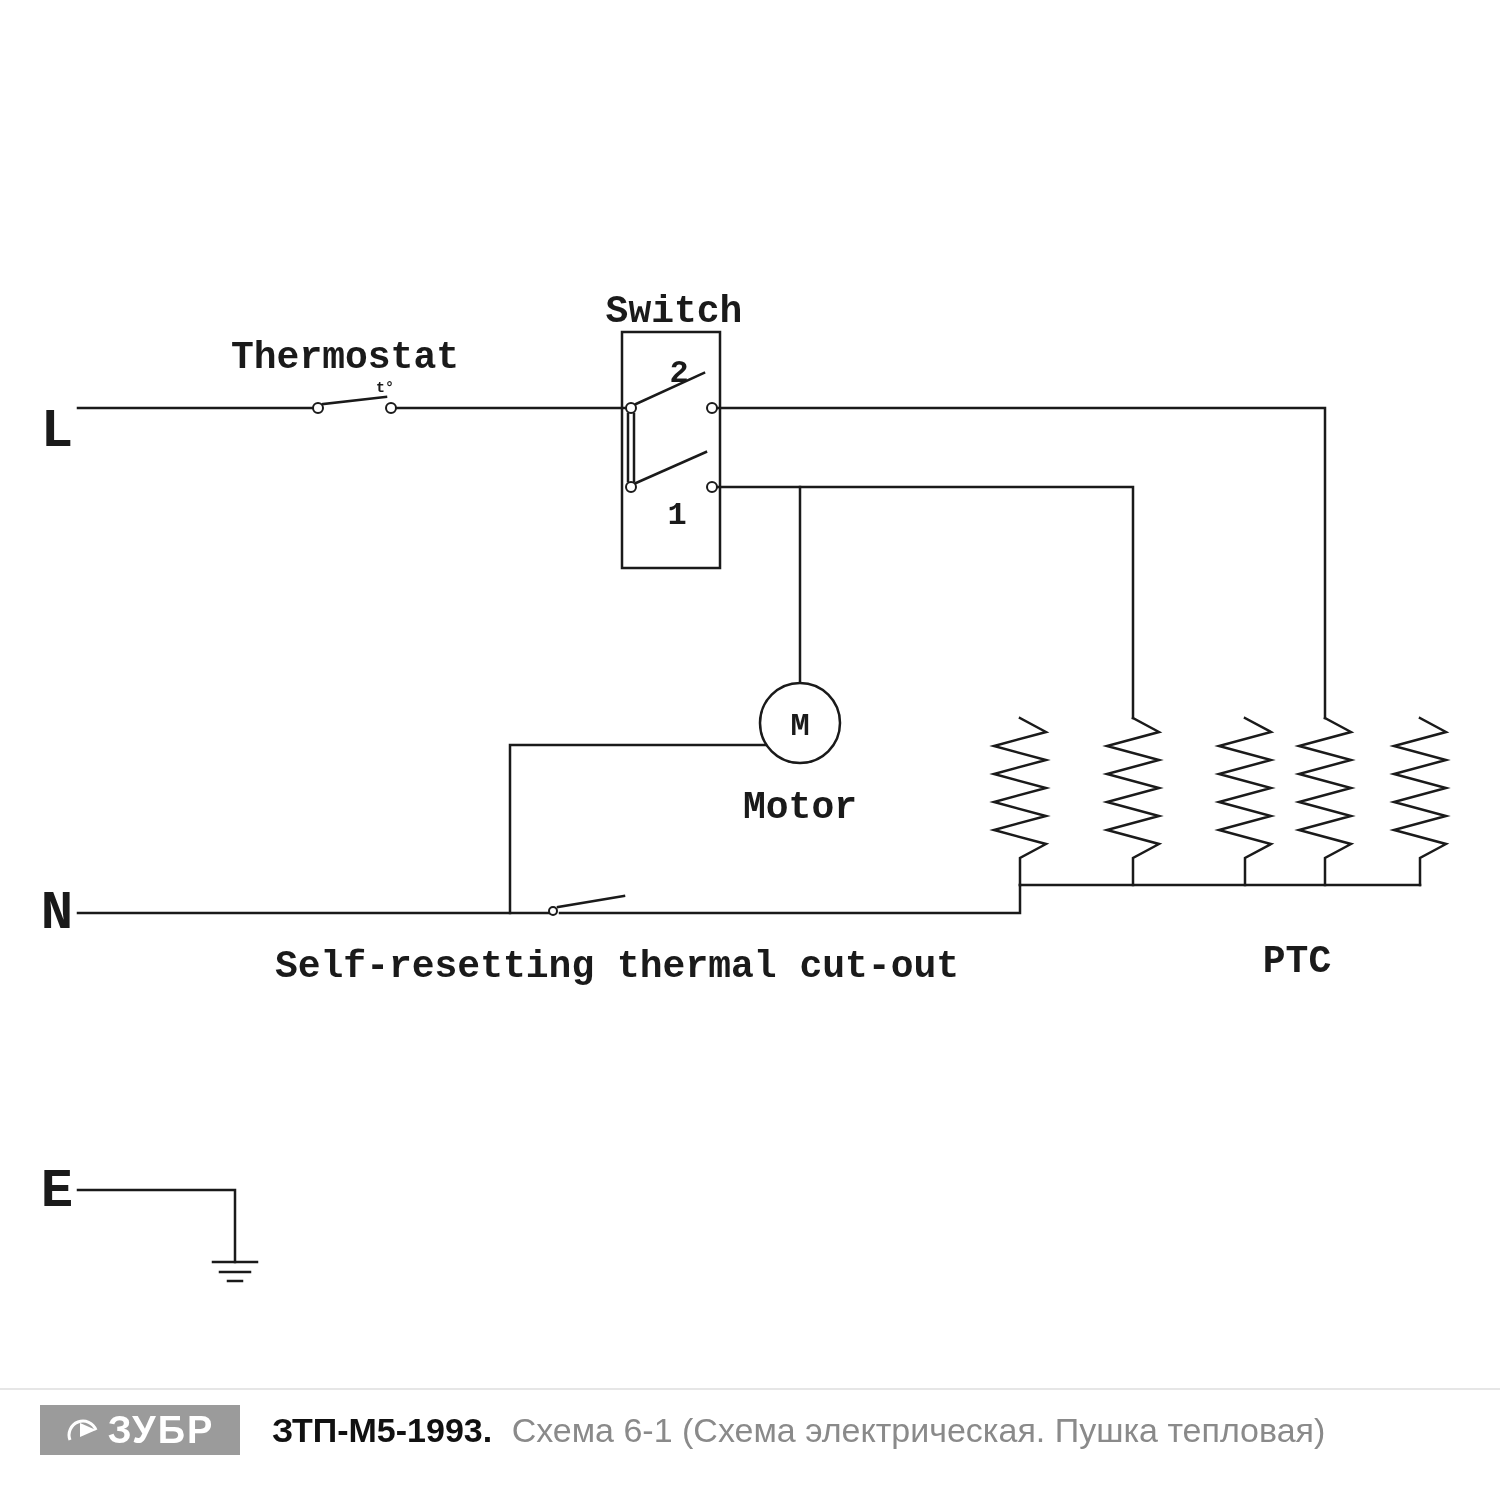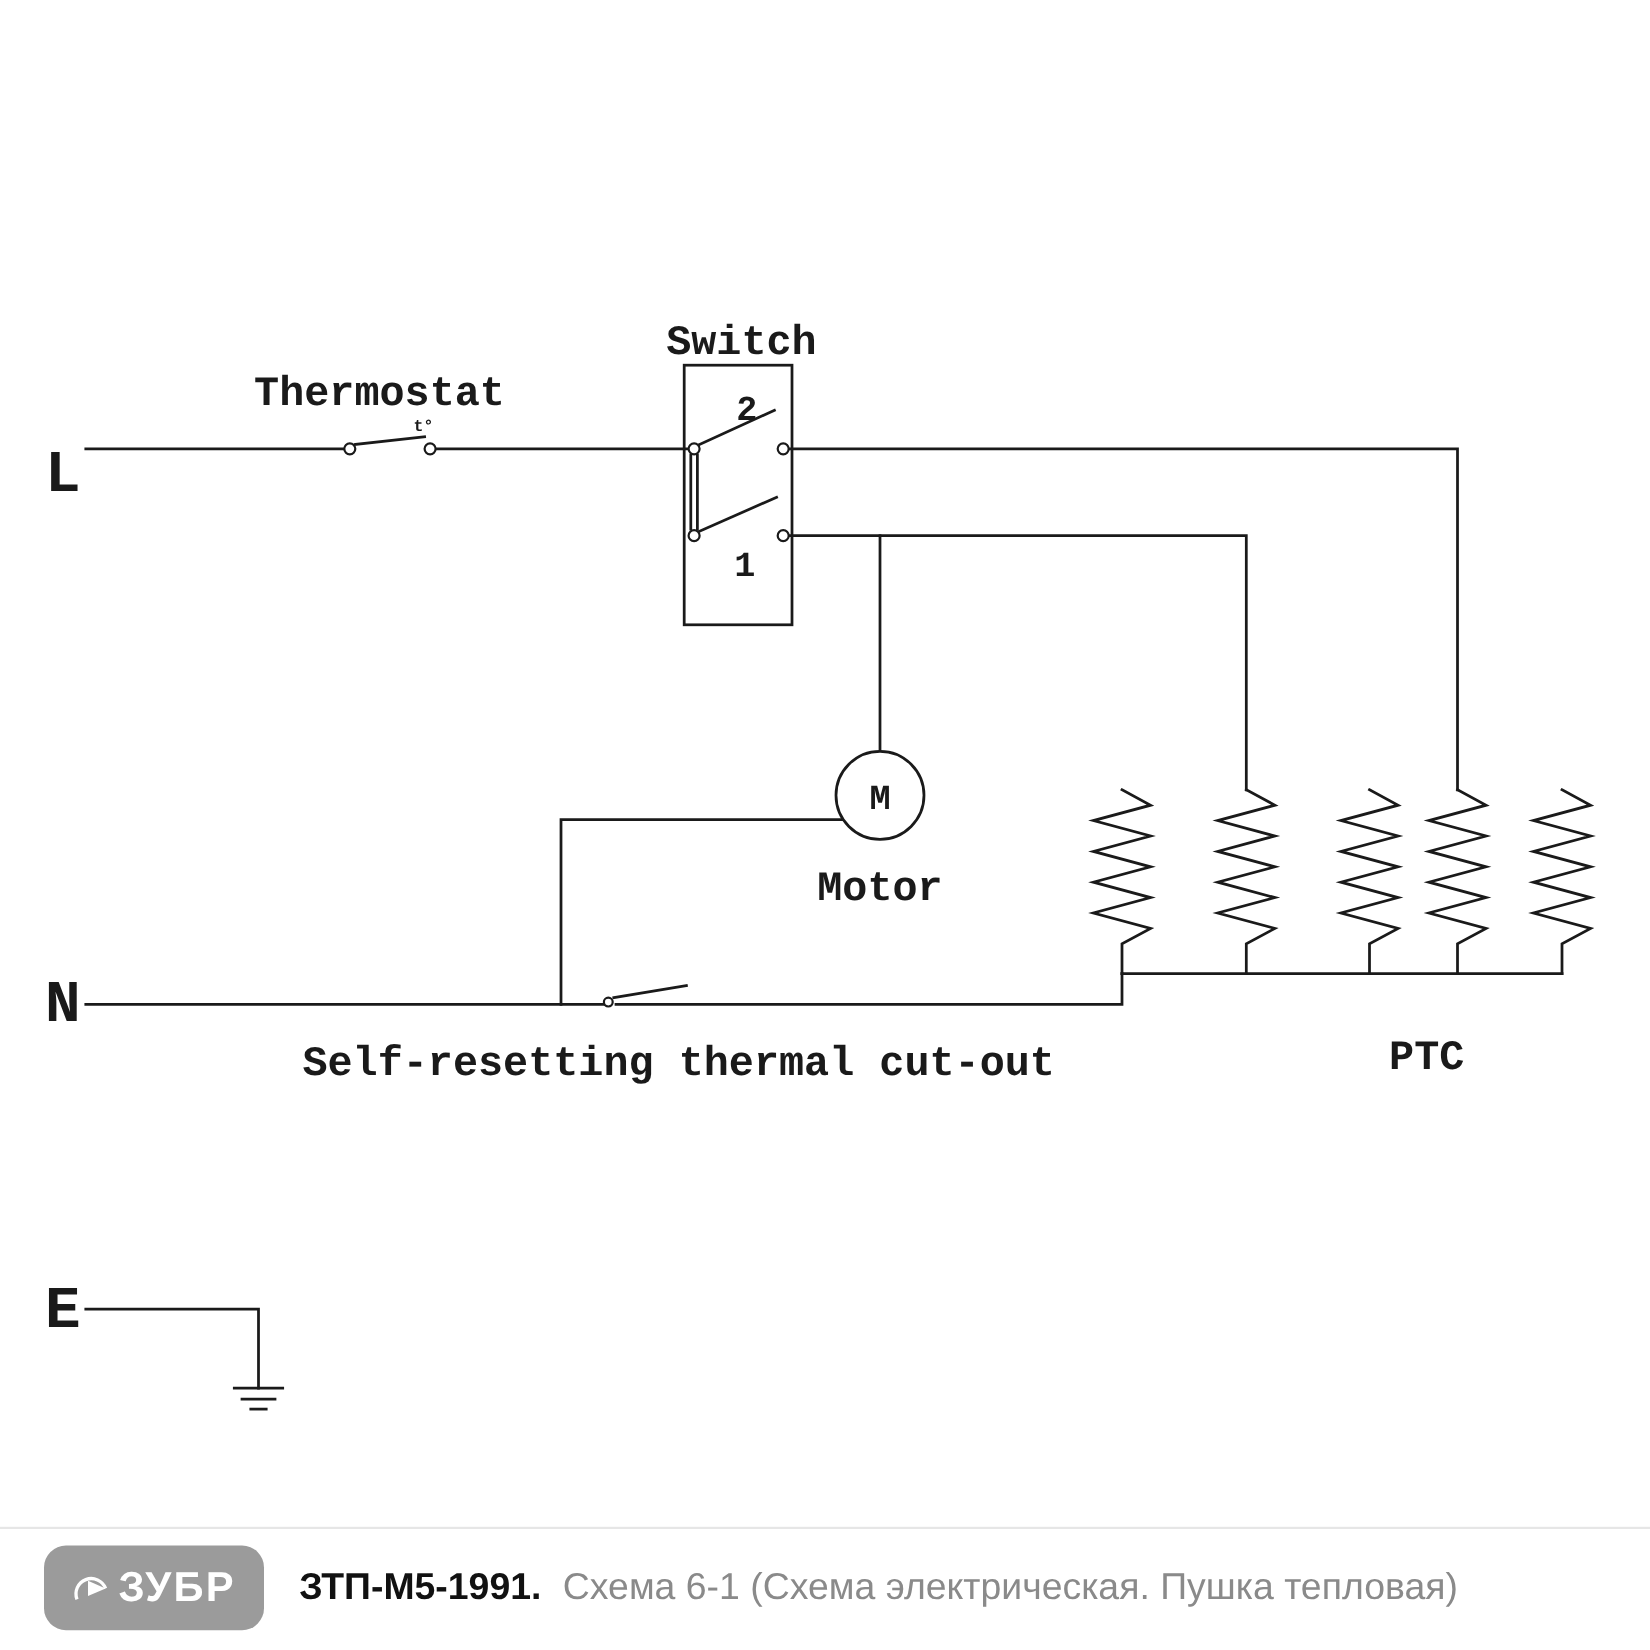--- a/index.html
+++ b/index.html
@@ -8,22 +8,22 @@
   .stage{position:absolute;left:0;top:0;width:1500px;height:1500px;}
   svg text{fill:#1a1a1a;}
   .lbl{font-family:"Liberation Mono","DejaVu Sans Mono",monospace;font-weight:600;}
   .wire{stroke:#1a1a1a;stroke-width:2.5;fill:none;stroke-linecap:square;}
   .node{stroke:#1a1a1a;stroke-width:2;fill:#ffffff;}
   .box{stroke:#1a1a1a;stroke-width:2.5;fill:#ffffff;}
 
   .footer{position:absolute;left:0;top:1388px;width:1500px;}
   .footer-divider{width:1500px;height:2px;background:#e6e6e6;}
   .footer-row{position:absolute;left:40px;top:17px;display:flex;align-items:center;}
-  .logo{width:200px;height:77px;background:#9b9b9b;display:flex;align-items:center;
-        justify-content:center;gap:8px;border-radius:20px;}
+  .logo{width:200px;height:50px;background:#9b9b9b;display:flex;align-items:center;
+        justify-content:center;gap:8px;}
   .logo-text{color:#ffffff;font-weight:bold;font-size:38px;letter-spacing:2px;
              font-family:"Liberation Sans",sans-serif;}
   .caption{margin-left:32px;font-size:34px;white-space:nowrap;}
   .model{font-weight:bold;color:#111111;}
   .subtitle{color:#8a8a8a;margin-left:10px;font-weight:normal;}
 </style>
 </head>
 <body>
 
 <div class="stage">
@@ -96,18 +96,18 @@
   <div class="footer-divider"></div>
   <div class="footer-row">
     <div class="logo">
       <svg width="34" height="34" viewBox="0 0 34 34">
         <path d="M4 27 A13 13 0 1 1 30 17" fill="none" stroke="#ffffff" stroke-width="3"></path>
         <polygon points="14 10 30 17 14 24" fill="#ffffff"></polygon>
       </svg>
       <span class="logo-text">ЗУБР</span>
     </div>
     <div class="caption">
-      <span class="model">ЗТП-М5-1991.</span>
+      <span class="model">ЗТП-М5-1993.</span>
       <span class="subtitle">Схема 6-1 (Схема электрическая. Пушка тепловая)</span>
     </div>
   </div>
 </div>
 </div>
 
 </body></html>

